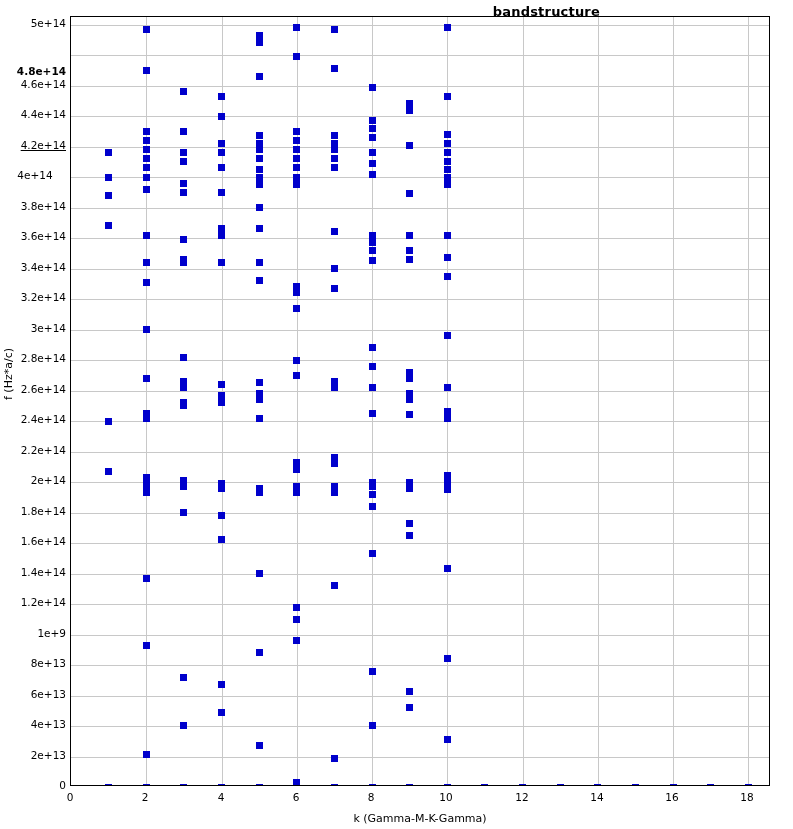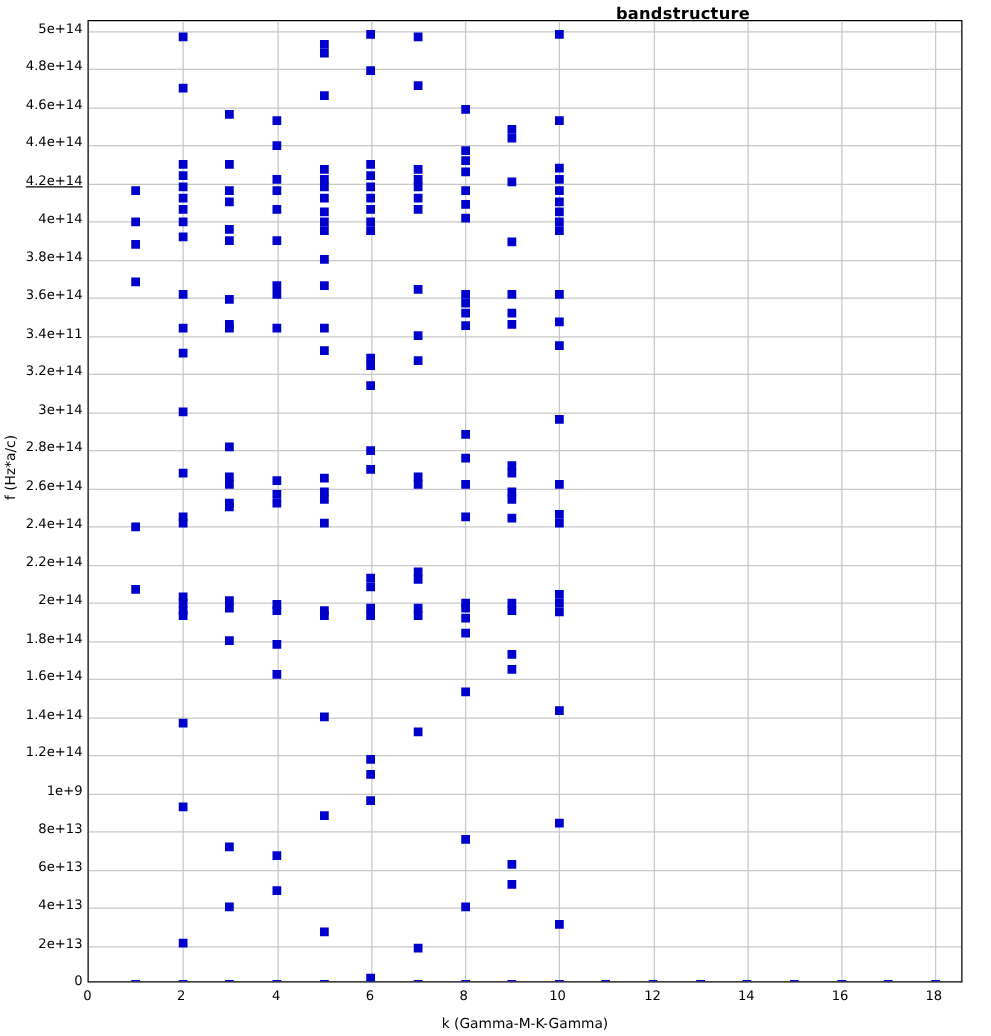--- a/index.html
+++ b/index.html
@@ -383,28 +383,28 @@
       <div class="ytick-label" style="top: 566px; width: 62px; right: 727px;">1.4e+14</div>
       <div class="ytick-label" style="top: 535px; width: 62px; right: 727px;">1.6e+14</div>
       <div class="ytick-label" style="top: 505px; width: 62px; right: 727px;">1.8e+14</div>
       <div class="ytick-label" style="top: 474px; width: 62px; right: 727px;">2e+14</div>
       <div class="ytick-label" style="top: 444px; width: 62px; right: 727px;">2.2e+14</div>
       <div class="ytick-label" style="top: 413px; width: 62px; right: 727px;">2.4e+14</div>
       <div class="ytick-label" style="top: 383px; width: 62px; right: 727px;">2.6e+14</div>
       <div class="ytick-label" style="top: 352px; width: 62px; right: 727px;">2.8e+14</div>
       <div class="ytick-label" style="top: 322px; width: 62px; right: 727px;">3e+14</div>
       <div class="ytick-label" style="top: 291px; width: 62px; right: 727px;">3.2e+14</div>
-      <div class="ytick-label" style="top: 261px; width: 62px; right: 727px;">3.4e+11</div>
+      <div class="ytick-label" style="top: 261px; width: 62px; right: 727px;">3.4e+14</div>
       <div class="ytick-label" style="top: 230px; width: 62px; right: 727px;">3.6e+14</div>
       <div class="ytick-label" style="top: 200px; width: 62px; right: 727px;">3.8e+14</div>
-      <div class="ytick-label" style="top: 169px; width: 62px; right: 727px;">4e+14</div>
+      <div class="ytick-label" style="top: 169px; width: 62px; right: 727px; text-align: center;">4e+14</div>
       <div class="ytick-label" style="top: 139px; width: 62px; right: 727px; text-decoration: underline;">4.2e+14</div>
       <div class="ytick-label" style="top: 108px; width: 62px; right: 727px;">4.4e+14</div>
       <div class="ytick-label" style="top: 78px; width: 62px; right: 727px;">4.6e+14</div>
-      <div class="ytick-label" style="top: 47px; width: 62px; right: 727px;">4.8e+14</div>
+      <div class="ytick-label" style="top: 65px; width: 62px; right: 727px; font-weight: bold;">4.8e+14</div>
       <div class="ytick-label" style="top: 17px; width: 62px; right: 727px;">5e+14</div>
     </div>
   <div id="xtick-container">
       <div class="xtick-label" style="left: 70px; top: 791px;">0</div>
       <div class="xtick-label" style="left: 145px; top: 791px;">2</div>
       <div class="xtick-label" style="left: 221px; top: 791px;">4</div>
       <div class="xtick-label" style="left: 296px; top: 791px;">6</div>
       <div class="xtick-label" style="left: 371px; top: 791px;">8</div>
       <div class="xtick-label" style="left: 446px; top: 791px;">10</div>
       <div class="xtick-label" style="left: 522px; top: 791px;">12</div>

